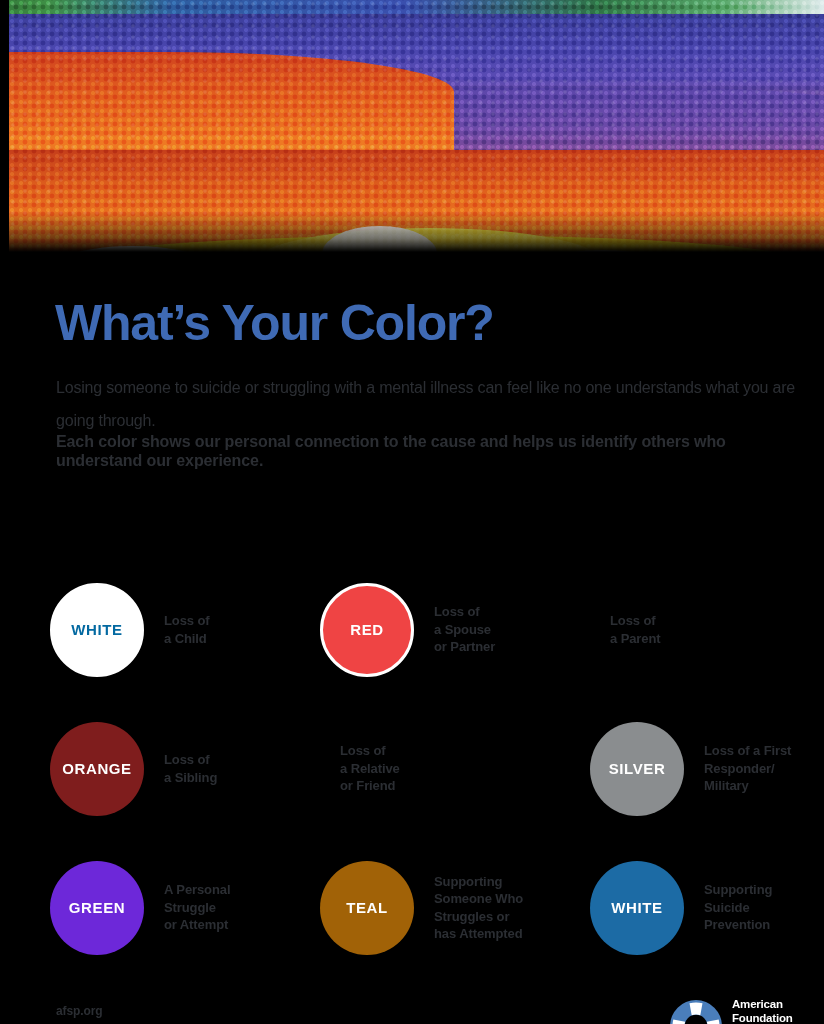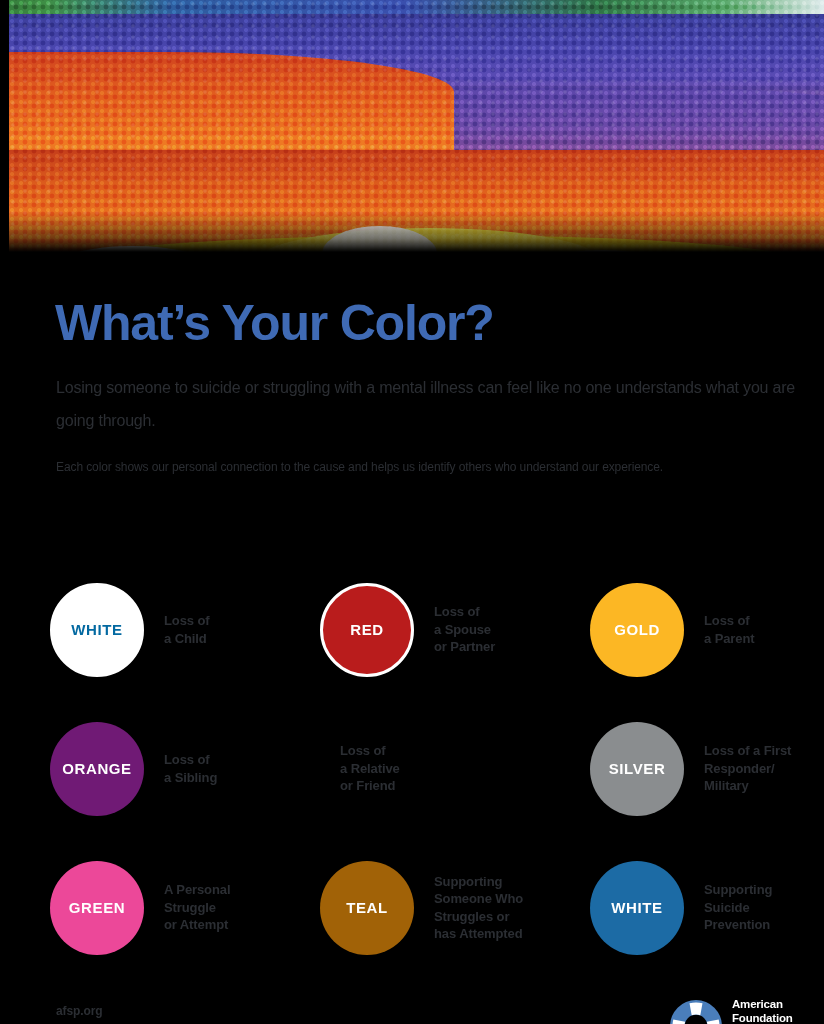--- a/index.html
+++ b/index.html
@@ -85,24 +85,24 @@
     left: 47px;
     top: 371px;
     width: 740px;
     font-size: 16px;
     line-height: 33px;
     letter-spacing: -0.2px;
   }
   .blurb {
     position: absolute;
     left: 47px;
-    top: 458px;
+    top: 432px;
     width: 728px;
-    font-size: 12px;
-    font-weight: normal;
+    font-size: 16px;
+    font-weight: bold;
     line-height: 19px;
     letter-spacing: -0.1px;
   }
 
   
   .grid {
     position: absolute;
     left: 41px;
     top: 560px;
     width: 760px;
@@ -199,39 +199,36 @@
 
     <div class="row">
       <div class="cell">
         <div class="swatch" style="background: rgb(255, 255, 255); border: 3px solid rgb(255, 255, 255);">
           <span style="color: #0369a1;">WHITE</span>
         </div>
         <div class="desc">Loss of
 a Child</div>
       </div>
       <div class="cell">
-        <div class="swatch" style="background: #b91c1c; border: 3px solid rgb(255, 255, 255);">
+        <div class="swatch" style="background: #ef4444; border: 3px solid rgb(255, 255, 255);">
           <span style="color: rgb(255, 255, 255);">RED</span>
         </div>
         <div class="desc">Loss of
 a Spouse
 or Partner</div>
       </div>
       <div class="cell">
-        <div class="swatch" style="background: rgb(252, 183, 36);">
-          <span style="color: rgb(255, 255, 255);">GOLD</span>
-        </div>
         <div class="desc">Loss of
 a Parent</div>
       </div>
     </div>
 
     <div class="row">
       <div class="cell">
-        <div class="swatch" style="background: #701a75;">
+        <div class="swatch" style="background: #7f1d1d;">
           <span style="color: rgb(255, 255, 255);">ORANGE</span>
         </div>
         <div class="desc">Loss of
 a Sibling</div>
       </div>
       <div class="cell">
         <div class="desc">Loss of
 a Relative
 or Friend</div>
       </div>
@@ -240,21 +237,21 @@
           <span style="color: rgb(255, 255, 255);">SILVER</span>
         </div>
         <div class="desc">Loss of a First
 Responder/
 Military</div>
       </div>
     </div>
 
     <div class="row">
       <div class="cell">
-        <div class="swatch" style="background: #ec4899;">
+        <div class="swatch" style="background: #6d28d9;">
           <span style="color: rgb(255, 255, 255);">GREEN</span>
         </div>
         <div class="desc">A Personal
 Struggle
 or Attempt</div>
       </div>
       <div class="cell">
         <div class="swatch" style="background: #a16207;">
           <span style="color: rgb(255, 255, 255);">TEAL</span>
         </div>

